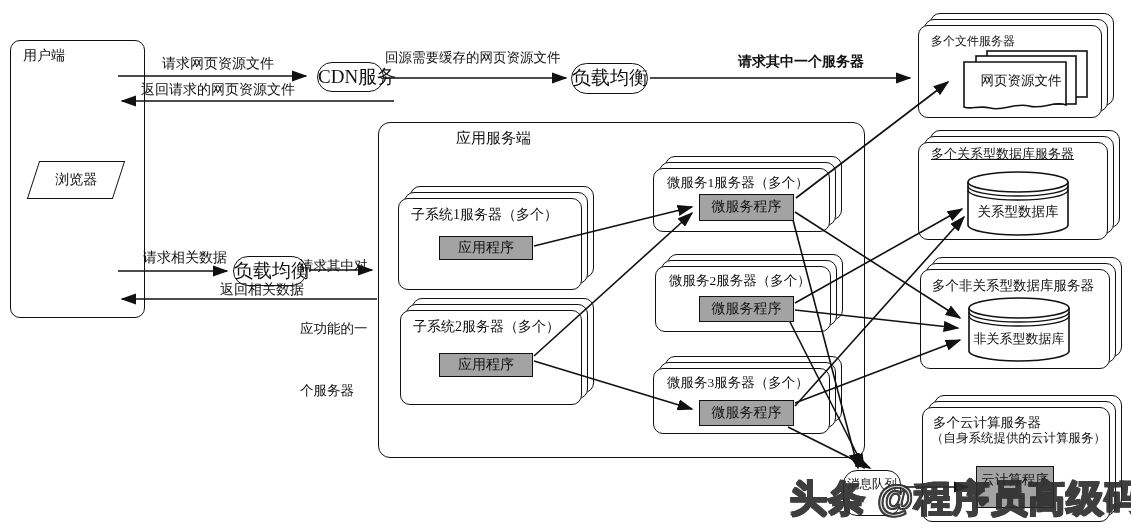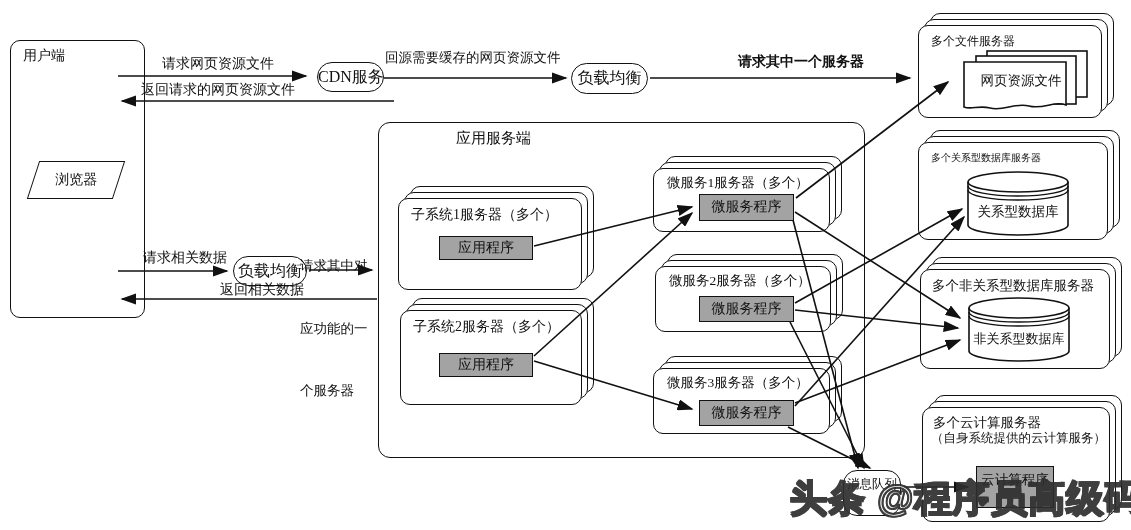--- a/index.html
+++ b/index.html
@@ -9,21 +9,21 @@
   .stack{position:absolute;}
   .stack>div{position:absolute;width:var(--w);height:var(--h);border:1.8px solid #111;
              border-radius:10px;background:#fff;box-sizing:border-box;}
   .stack .l2{left:12px;top:0;}
   .stack .l1{left:6px;top:6px;}
   .stack .front{left:0;top:12px;}
   .node-label{position:absolute;font-size:13.5px;white-space:nowrap;}
   .inner-box{position:absolute;border:1.7px solid #111;background:#a3a3a3;text-align:center;
              font-size:14px;box-sizing:border-box;}
   .stadium{position:absolute;border:1.8px solid #111;border-radius:18px;background:#fff;
-           text-align:center;font-size:16px;white-space:nowrap;box-sizing:border-box;}
+           text-align:center;font-size:19px;white-space:nowrap;box-sizing:border-box;}
   .edge-label{position:absolute;font-size:14px;white-space:nowrap;}
   .para{position:absolute;border:1.7px solid #111;transform:skewX(-18deg);background:#fff;box-sizing:border-box;}
   .para span{display:block;transform:skewX(18deg);text-align:center;font-size:14px;}
   svg.overlay{position:absolute;left:0;top:0;pointer-events:none;z-index:20;}
   .doc-text{position:absolute;text-align:center;font-size:13.5px;white-space:nowrap;}
   .watermark{position:absolute;left:790px;top:474px;z-index:50;font-family:"Liberation Sans","DejaVu Sans",sans-serif;
              font-size:37px;font-weight:bold;letter-spacing:1px;color:#fff;opacity:.92;
              -webkit-text-stroke:1.8px #2e2e2e;white-space:nowrap;
              text-shadow:1px 1px 0 #2e2e2e,-1px -1px 0 #2e2e2e,1px -1px 0 #2e2e2e,-1px 1px 0 #2e2e2e;}
   .mline{display:block;line-height:17.5px;font-size:13.5px;margin-top:45px;}
@@ -114,21 +114,21 @@
     <div class="front">
       <div class="node-label" style="left:13px;top:5px;">微服务3服务器（多个）</div>
       <div class="inner-box" style="left:45px;top:31px;width:95px;height:26px;line-height:23px;">微服务程序</div>
     </div>
   </div>
 
   <div class="stack" style="left:918px;top:130px;--w:190px;--h:98px;">
     <div class="l2"></div>
     <div class="l1"></div>
     <div class="front">
-      <div class="node-label" style="left:12px;top:8px;font-size:10px;">多个关系型数据库服务器</div>
+      <div class="node-label" style="left:12px;top:2px;font-size:13px;text-decoration:underline;">多个关系型数据库服务器</div>
       <svg style="position:absolute;left:48px;top:28px;" width="102" height="66" viewBox="0 0 102 66">
         <path d="M1,11 L1,54 A50,10 0 0 0 101,54 L101,11" fill="#fff" stroke="#111" stroke-width="1.6"></path>
         <ellipse cx="51" cy="11" rx="50" ry="10" fill="#fff" stroke="#111" stroke-width="1.6"></ellipse>
         <path d="M1,15 A50,10 0 0 0 101,15 M1,19 A50,10 0 0 0 101,19" fill="none" stroke="#111" stroke-width="1.4"></path>
       </svg>
       <div class="doc-text" style="left:48px;top:60px;width:102px;">关系型数据库</div>
     </div>
   </div>
 
   <div class="stack" style="left:920px;top:257px;--w:190px;--h:100px;">

